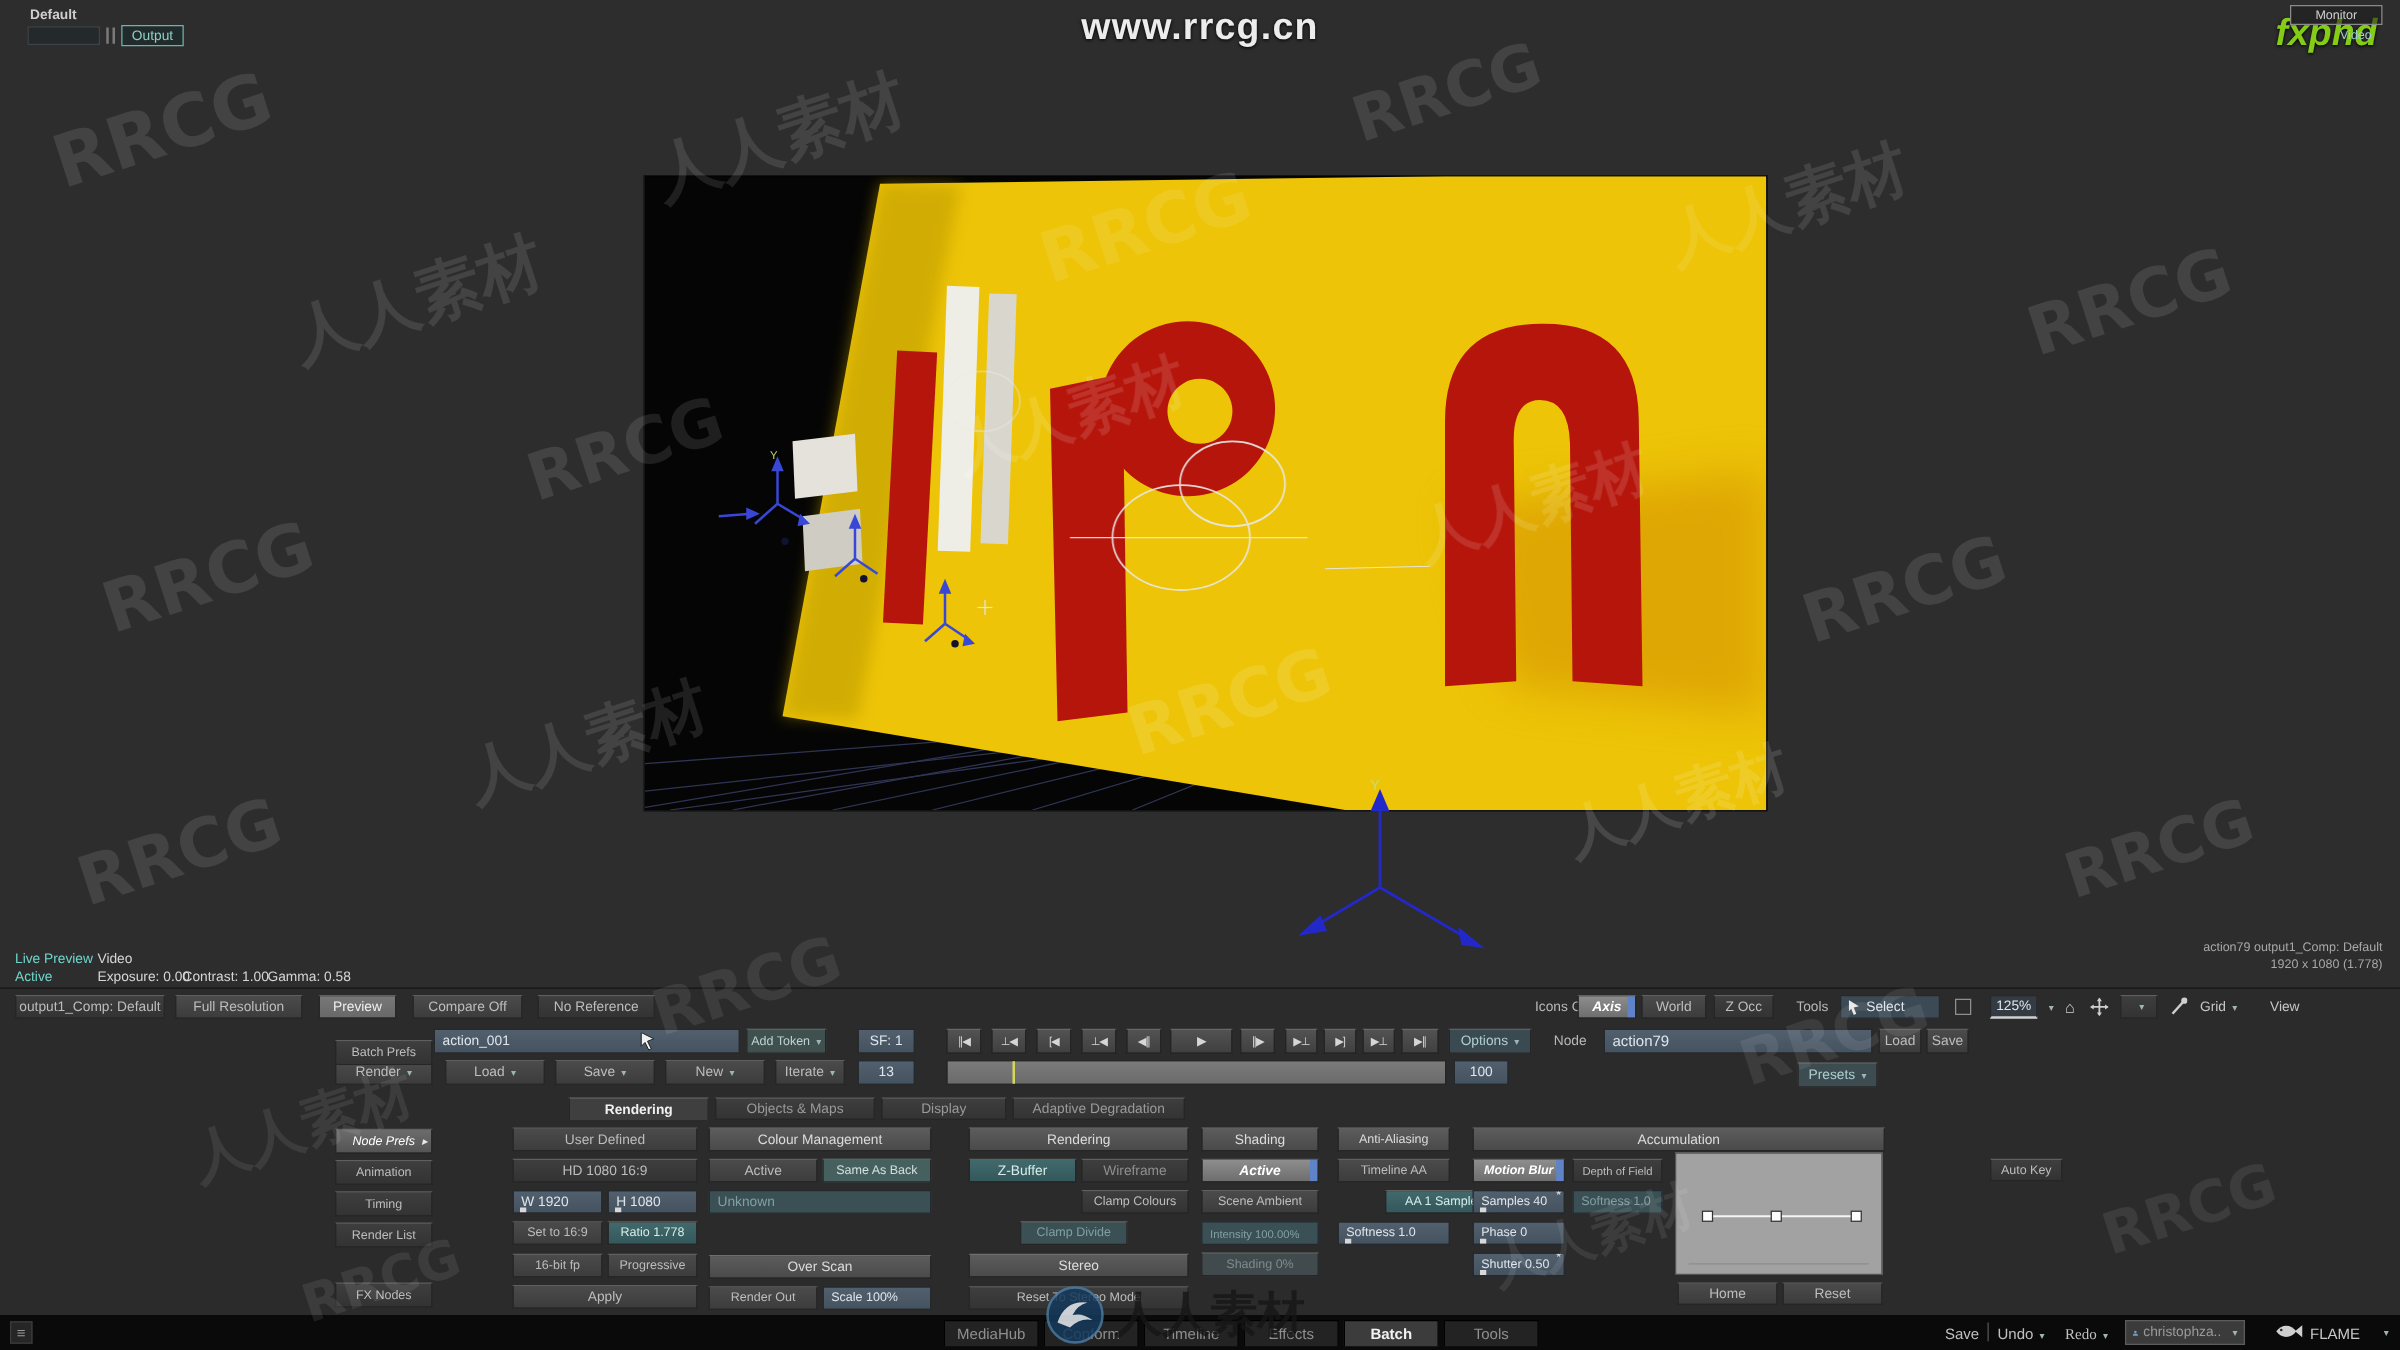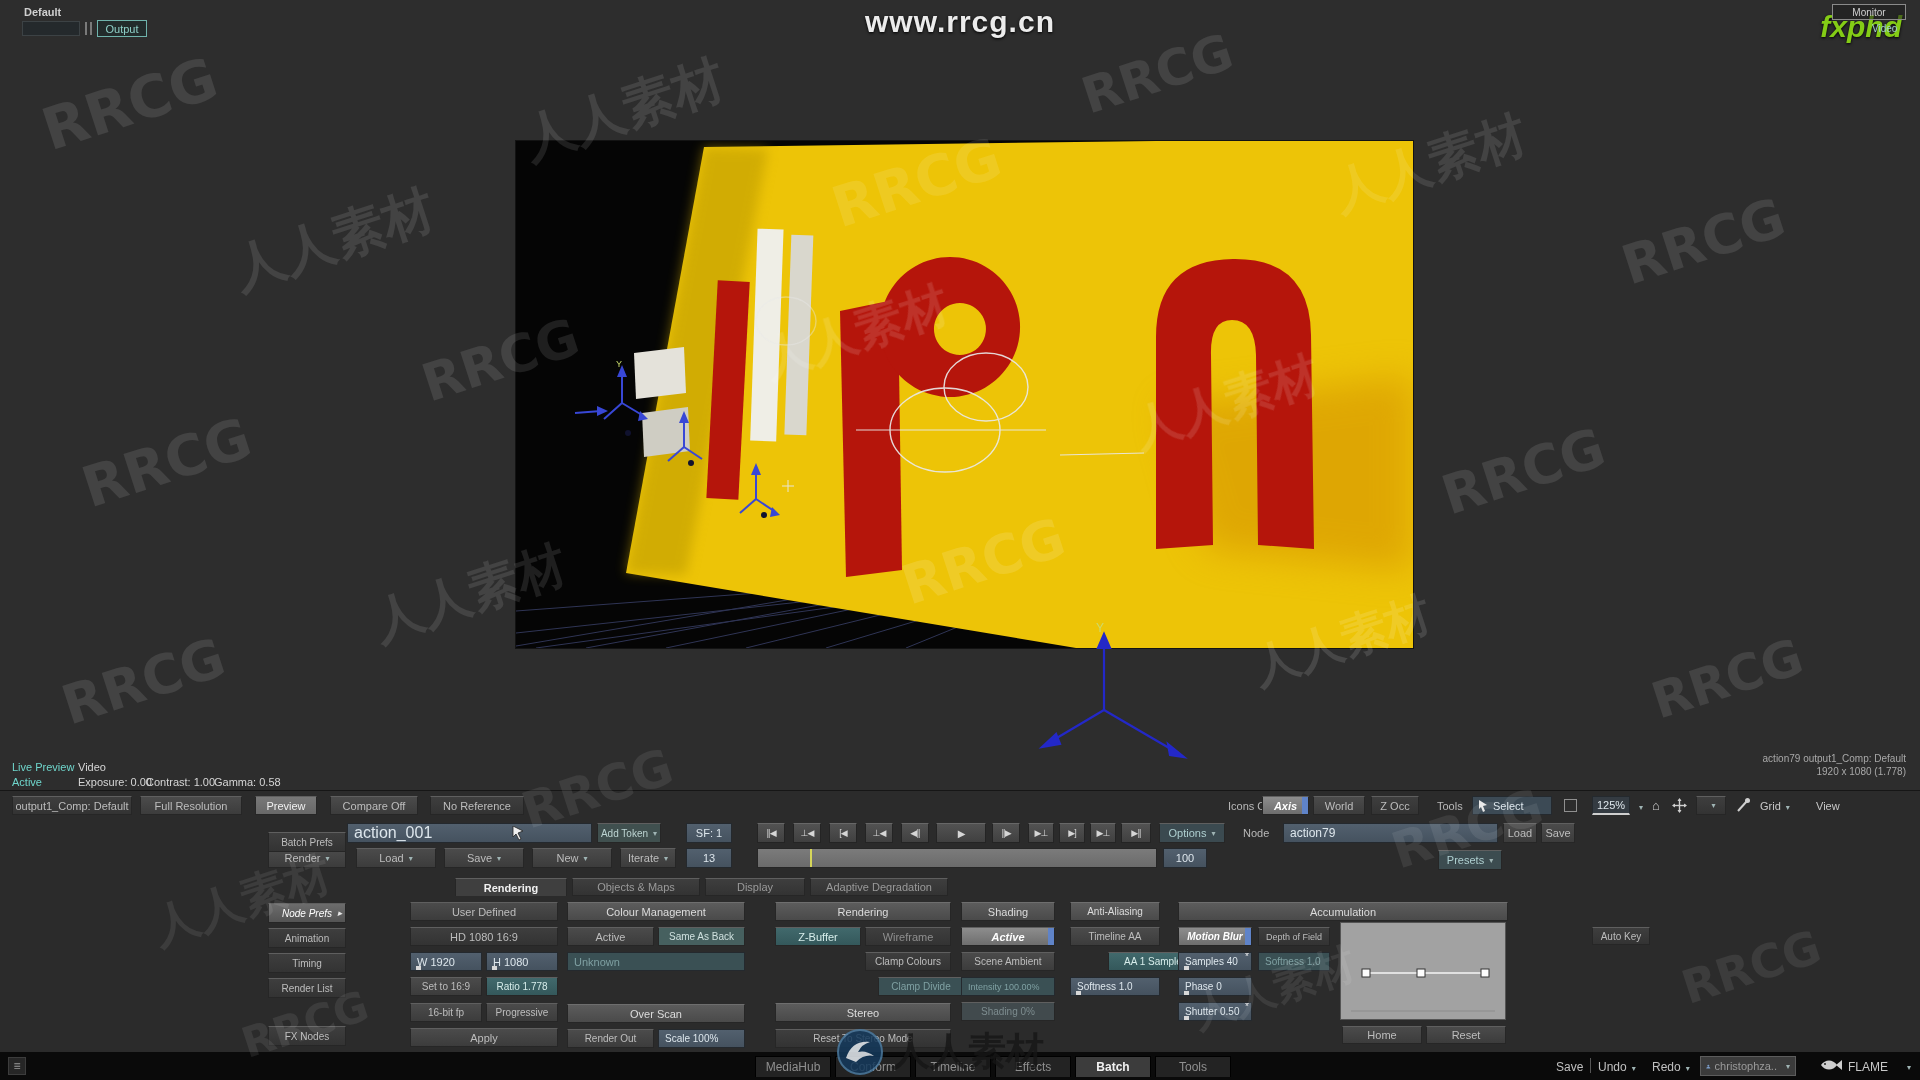--- a/index.html
+++ b/index.html
@@ -201,21 +201,21 @@
       </g>
   </svg>
   <div class="btn dark dd" style="left:1696px;top:796px;width:30px;height:19px;color:#6a6a6a;"></div>
   <svg class="abs" style="left:1736px;top:797px;" width="14" height="16" viewBox="0 0 14 16">
     <line x1="2" y1="14" x2="11" y2="4" stroke="#cfcfcf" stroke-width="2"></line>
       <circle cx="11.5" cy="3.5" r="2.5" fill="#cfcfcf"></circle>
   </svg>
   <div class="lbl dd" style="left:1760px;top:800px;color:#c8c8c8;">Grid</div>
   <div class="lbl" style="left:1816px;top:800px;color:#c8c8c8;">View</div>
 
-  <div class="fld" style="left:347px;top:823px;width:245px;height:20px;font-size:16px;">action_001</div>
+  <div class="fld" style="left:347px;top:823px;width:245px;height:20px;font-size:11px;">action_001</div>
   <div class="btn dd" style="left:597px;top:823px;width:64px;height:20px;background:#40504f;color:#bcd4d2;font-size:10px;">Add Token</div>
   <div class="fld center" style="left:686px;top:823px;width:46px;height:20px;">SF: 1</div>
 
   <div class="tbtn" style="left:757px;top:823px;width:28px;height:20px;">∥◀</div>
   <div class="tbtn" style="left:793px;top:823px;width:28px;height:20px;">⊥◀</div>
   <div class="tbtn" style="left:829px;top:823px;width:28px;height:20px;">[◀</div>
   <div class="tbtn" style="left:865px;top:823px;width:28px;height:20px;">⊥◀</div>
   <div class="tbtn" style="left:901px;top:823px;width:28px;height:20px;">◀∥</div>
   <div class="tbtn" style="left:936px;top:823px;width:50px;height:20px;font-size:10px;">▶</div>
   <div class="tbtn" style="left:992px;top:823px;width:28px;height:20px;">∥▶</div>
@@ -269,21 +269,21 @@
   <div class="btn" style="left:658px;top:927px;width:87px;height:19px;background:#46605f;color:#cfe0de;font-size:10px;">Same As Back</div>
   <div class="fld tealdim" style="left:567px;top:952px;width:178px;height:19px;">Unknown</div>
   <div class="hdr" style="left:567px;top:1004px;width:178px;height:19px;">Over Scan</div>
   <div class="btn" style="left:567px;top:1029px;width:87px;height:19px;font-size:10px;">Render Out</div>
   <div class="fld" style="left:658px;top:1029px;width:87px;height:19px;font-size:10px;">Scale 100%</div>
 
   <div class="hdr" style="left:775px;top:902px;width:176px;height:19px;">Rendering</div>
   <div class="btn teal" style="left:775px;top:927px;width:86px;height:19px;">Z-Buffer</div>
   <div class="btn dark" style="left:865px;top:927px;width:86px;height:19px;color:#8f8f8f;">Wireframe</div>
   <div class="btn dark" style="left:865px;top:952px;width:86px;height:19px;font-size:10px;">Clamp Colours</div>
-  <div class="btn tealdim" style="left:878px;top:977px;width:86px;height:19px;font-size:10px;text-align:center;">Clamp Divide</div>
+  <div class="btn tealdim" style="left:816px;top:977px;width:86px;height:19px;font-size:10px;text-align:center;">Clamp Divide</div>
   <div class="hdr" style="left:775px;top:1003px;width:176px;height:19px;">Stereo</div>
   <div class="btn dark" style="left:775px;top:1029px;width:176px;height:19px;font-size:10px;">Reset To Stereo Mode</div>
 
   <div class="hdr" style="left:961px;top:902px;width:94px;height:19px;">Shading</div>
   <div class="btn selgray stripe" style="left:961px;top:927px;width:94px;height:19px;">Active</div>
   <div class="btn" style="left:961px;top:952px;width:94px;height:19px;font-size:10px;">Scene Ambient</div>
   <div class="fld tealdim" style="left:961px;top:977px;width:94px;height:19px;font-size:9px;">Intensity 100.00%</div>
   <div class="btn dimbtn" style="left:961px;top:1002px;width:94px;height:19px;font-size:10px;">Shading 0%</div>
 
   <div class="hdr" style="left:1070px;top:902px;width:90px;height:19px;font-size:10px;">Anti-Aliasing</div>
@@ -319,21 +319,21 @@
   <div class="btab" style="left:755px;top:1056px;width:76px;height:21px;">MediaHub</div>
   <div class="btab" style="left:835px;top:1056px;width:76px;height:21px;">Conform</div>
   <div class="btab" style="left:915px;top:1056px;width:76px;height:21px;">Timeline</div>
   <div class="btab" style="left:995px;top:1056px;width:76px;height:21px;">Effects</div>
   <div class="btab sel" style="left:1075px;top:1056px;width:76px;height:21px;">Batch</div>
   <div class="btab" style="left:1155px;top:1056px;width:76px;height:21px;">Tools</div>
 
   <div class="lbl" style="left:1556px;top:1060px;font-size:12px;color:#c0c0c0;">Save</div>
   <div class="sep" style="left:1590px;top:1058px;height:15px;width:1px;background:#555;"></div>
   <div class="lbl dd" style="left:1598px;top:1060px;font-size:12px;color:#c0c0c0;">Undo</div>
-  <div class="lbl dd" style="left:1652px;top:1060px;font-size:12px;color:#c0c0c0;">Redo</div>
+  <div class="lbl dd" style="left:1652px;top:1060px;font-size:12px;color:#c0c0c0;font-family:Liberation Serif, serif;">Redo</div>
   <div class="chip dd" style="left:1700px;top:1056px;width:96px;height:20px;">
     <svg width="11" height="11" viewBox="0 0 11 11">
       <circle cx="5.5" cy="3.5" r="2.4" fill="#7a9cc8"></circle>
         <path d="M0.5,10.5 a5,4.5 0 0,1 10,0 Z" fill="#7a9cc8"></path>
     </svg>
     <span>christophza..</span>
   </div>
   <svg class="abs" style="left:1820px;top:1058px;" width="22" height="14" viewBox="0 0 22 14">
     <path d="M1,7 C5,1 13,1 17,7 C13,13 5,13 1,7 Z" fill="#cfcfcf"></path>
       <polygon points="16,7 22,2 22,12" fill="#cfcfcf"></polygon>

